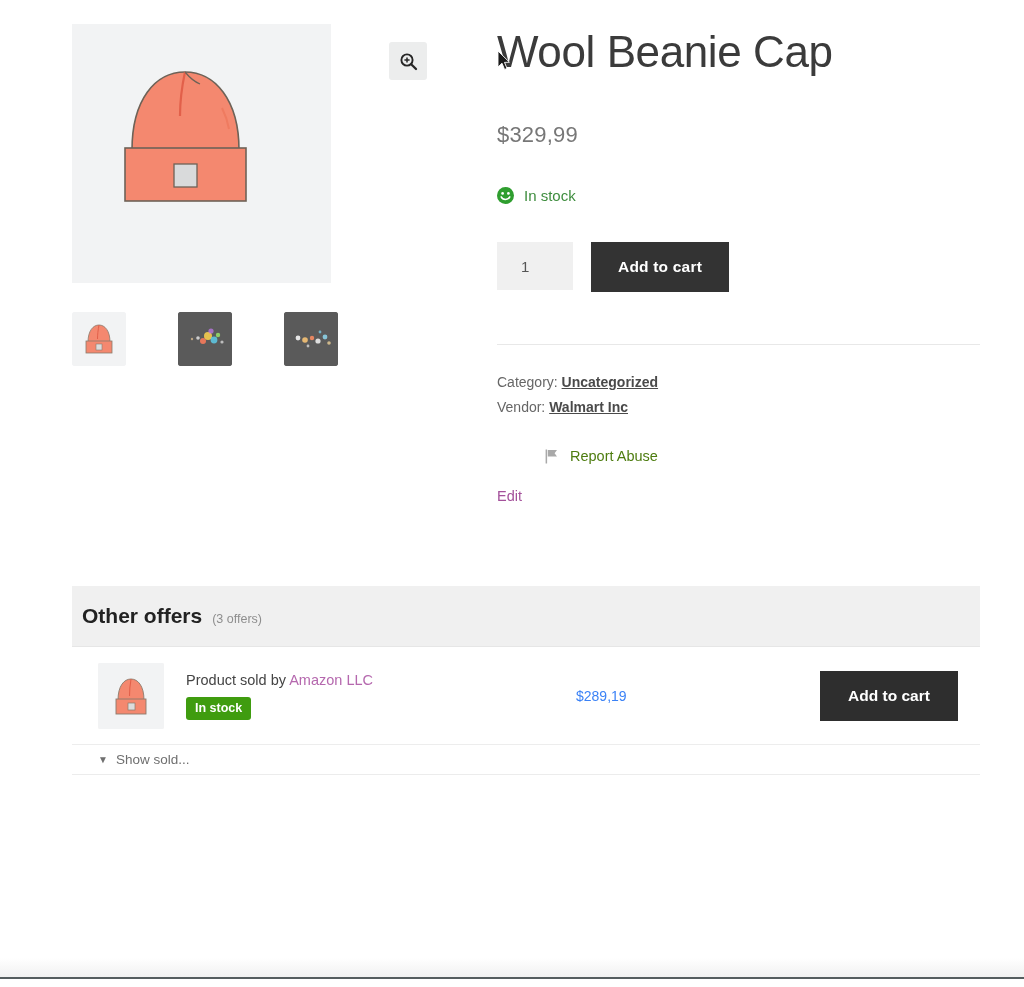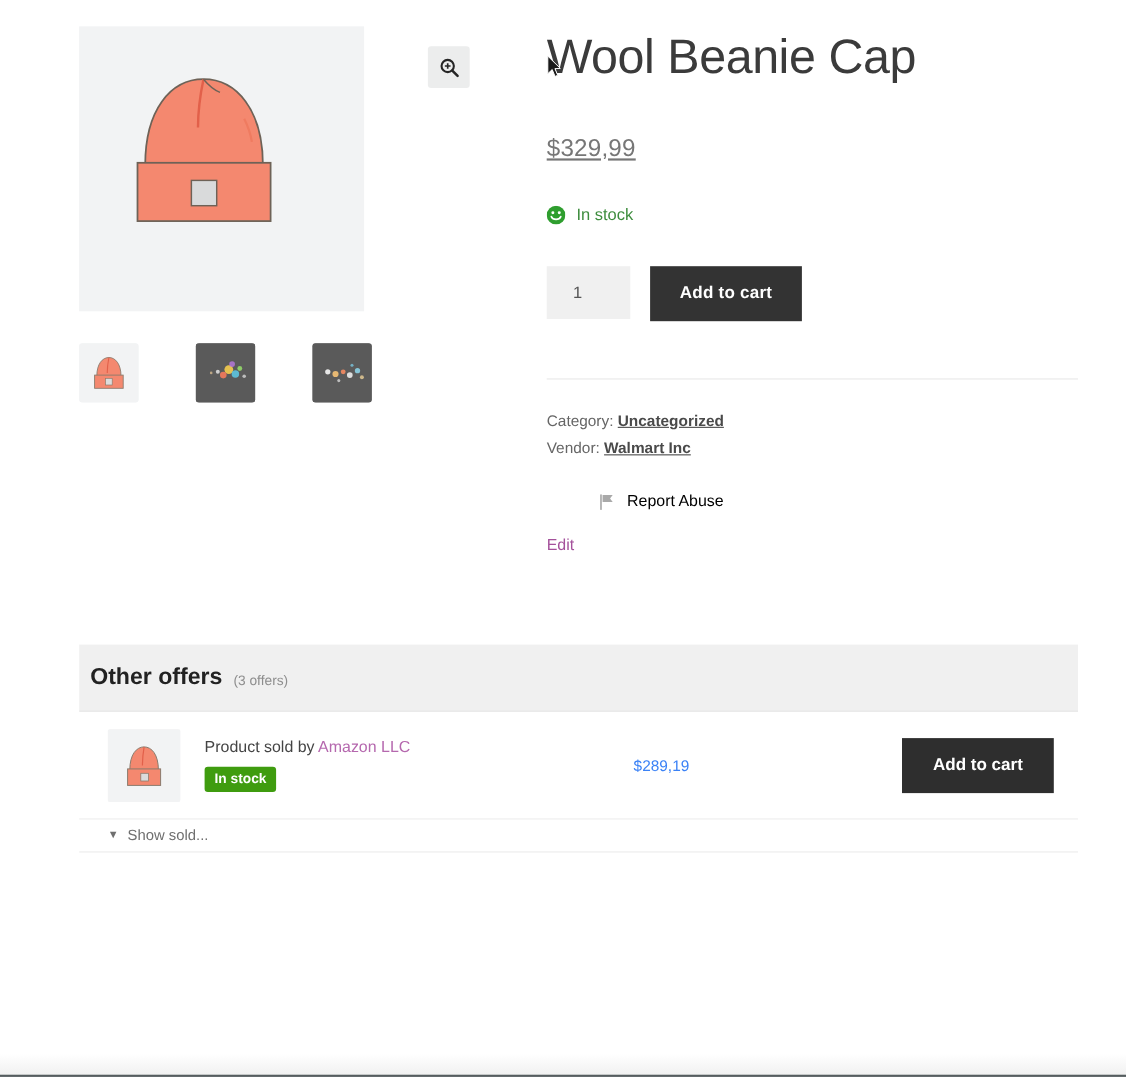--- a/index.html
+++ b/index.html
@@ -103,21 +103,20 @@
     margin: 0;
     line-height: 1;
     padding-top: 6px;
     white-space: nowrap;
   }
   .price {
     font-size: 22px;
     color: #777777;
     margin-top: 48px;
     letter-spacing: 0.2px;
-    text-decoration: underline;
   }
   .stock-row {
     margin-top: 39px;
     display: flex;
     align-items: center;
     gap: 10px;
   }
   .stock-icon { display:block; }
   .stock-text {
     color: #3e8d3e;
@@ -170,21 +169,21 @@
   .meta a {
     color: #4a4a4a;
     font-weight: bold;
     text-decoration: underline;
   }
   .report-row {
     margin-top: 28px;
     display: flex;
     align-items: center;
     gap: 12px;
-    color: #000000;
+    color: #4d7c0f;
     font-size: 14.5px;
     padding-left: 48px;
   }
   .flag-icon { display:block; }
   .edit-link {
     margin-top: 24px;
     display: inline-block;
     font-size: 14.5px;
     color: #a4519b;
     text-decoration: none;

